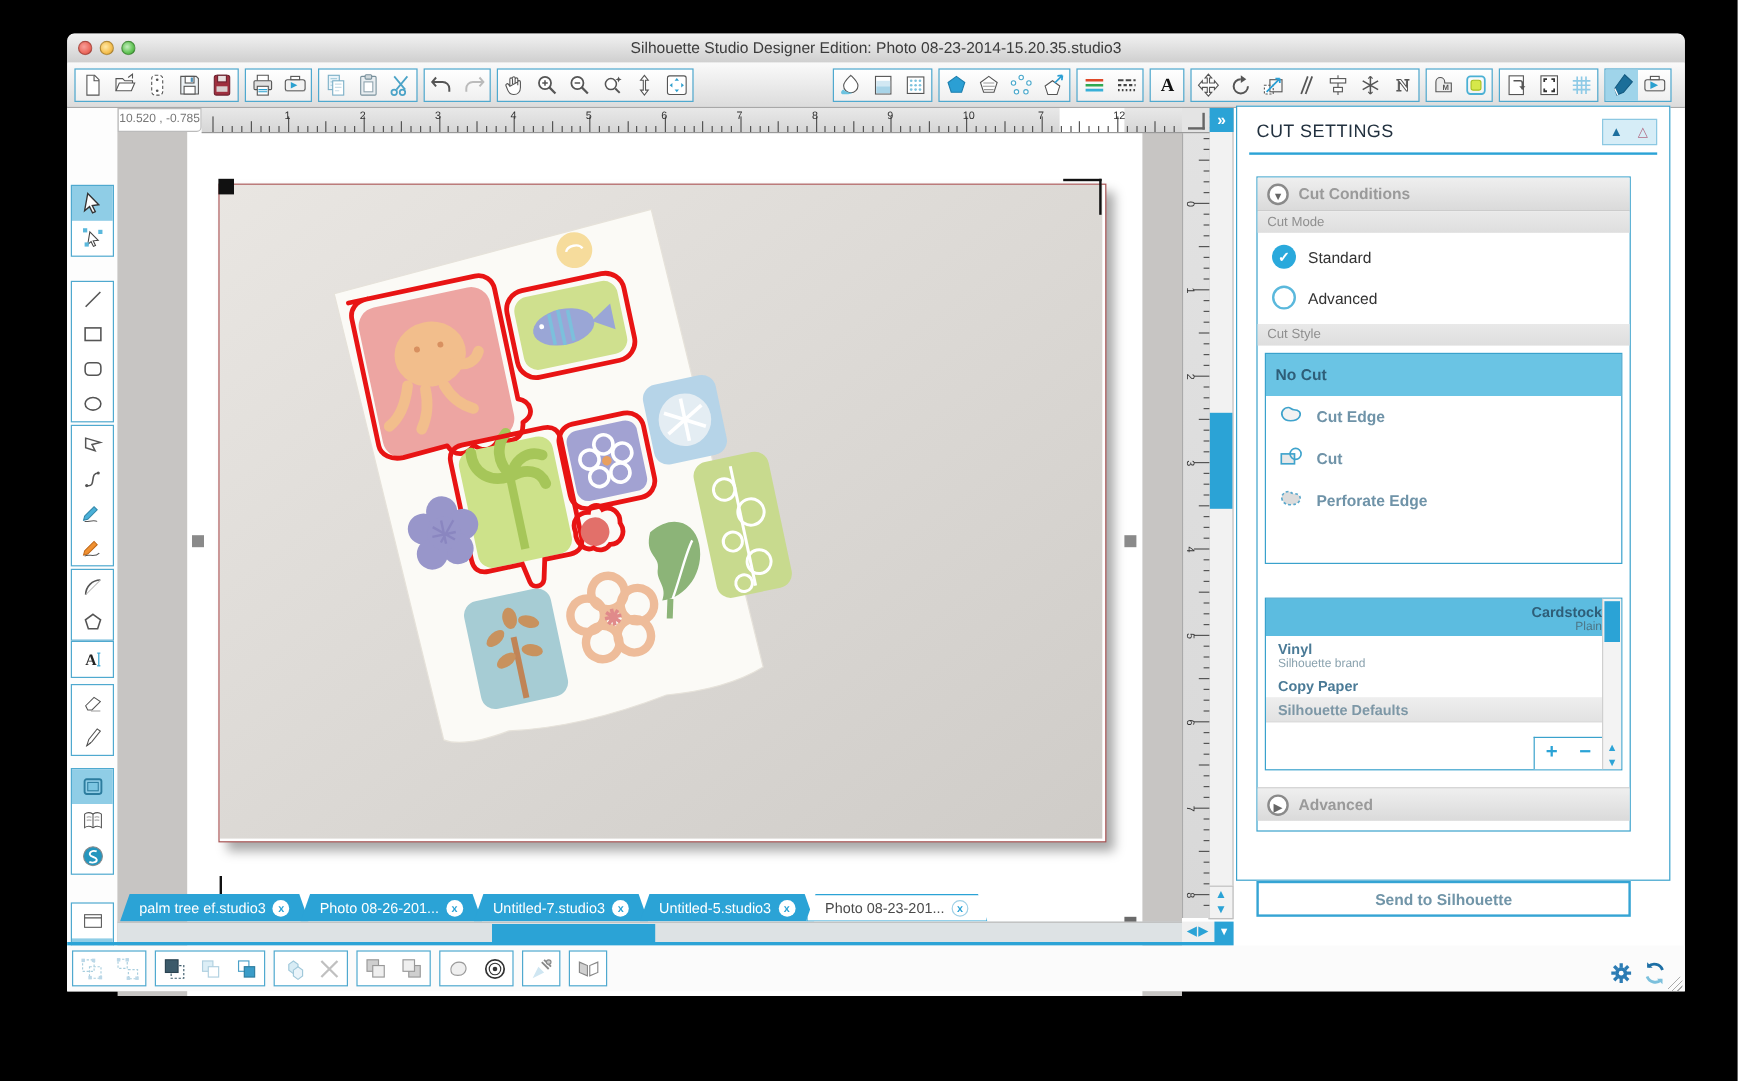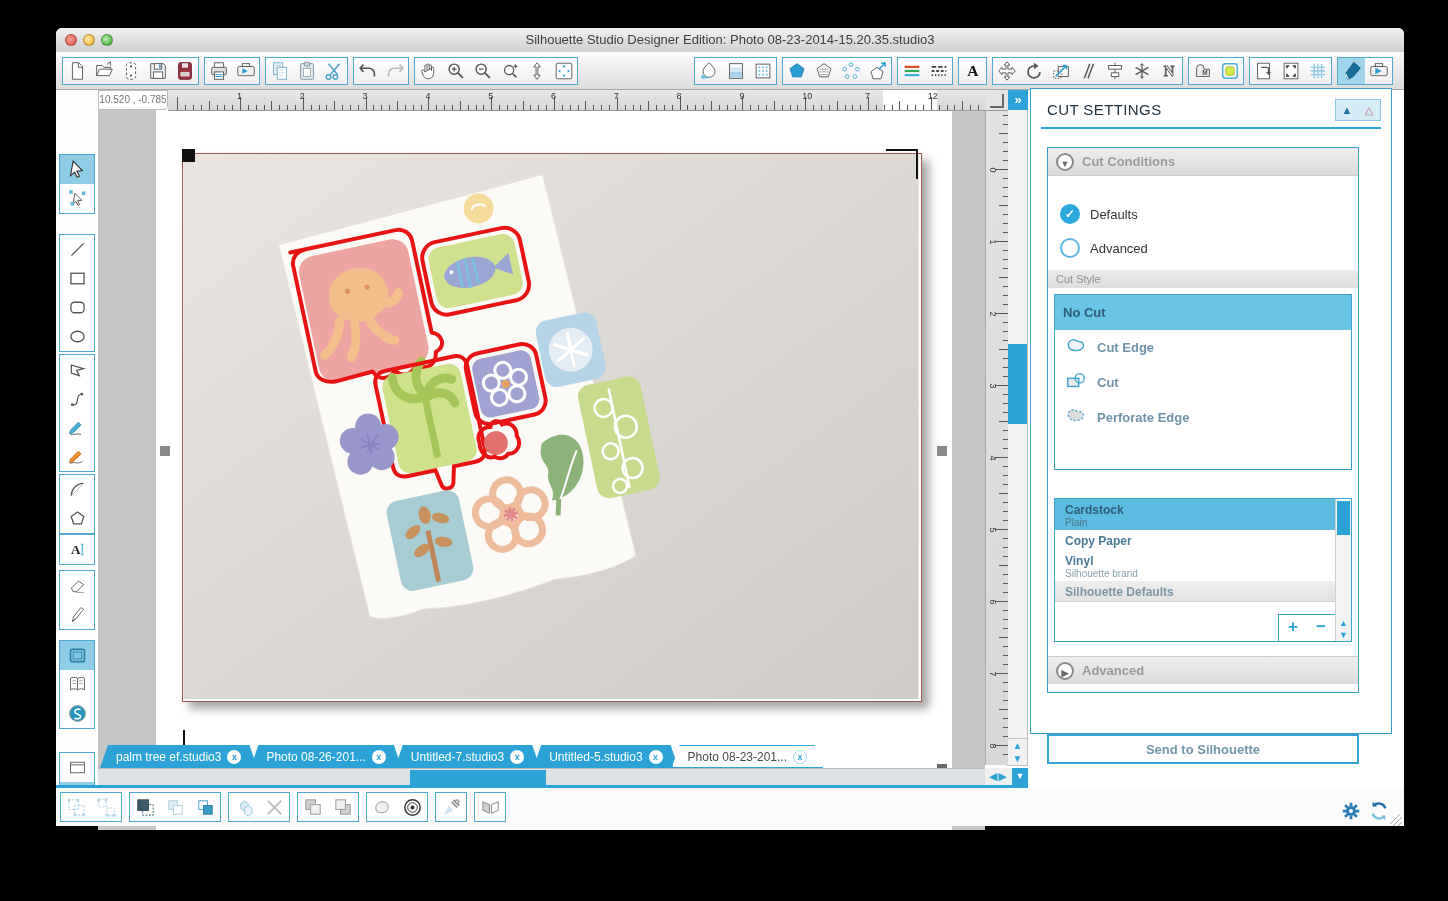--- a/index.html
+++ b/index.html
@@ -86,21 +86,21 @@
   .style-row{height:35px;display:flex;align-items:center;gap:8px;padding-left:8px;font-size:13px;font-weight:bold;color:#6f93a8;box-sizing:border-box;}
   .style-row.selected{background:#6ac4e4;color:#2e5e78;}
   .style-row svg{width:26px;height:22px;}
   .matbox{position:absolute;left:6px;top:350px;width:298px;height:144px;border:1px solid #3aa2cc;box-sizing:border-box;}
   .mat-list{position:absolute;left:0;top:0;right:16px;bottom:0;overflow:hidden;}
   .mat-row{box-sizing:border-box;padding:4px 0 2px 10px;}
   .mat-row .m1{font-size:12px;font-weight:bold;color:#4a7a96;}
   .mat-row .m2{font-size:10px;color:#8aa2ae;}
   .mat-row.header{background:linear-gradient(#eeeeee,#e2e2e2);border-bottom:1px solid #d5d5d5;}
   .mat-row.header .m1{color:#7d97a6;}
-  .mat-row.selected{background:#5cbce0;}
+  .mat-row.selected{background:#5cbce0;text-align:right;}
   .mat-row.selected .m1{color:#2e5e78;}
   .mat-row.selected .m2{color:#4d7686;}
   .mat-scroll{position:absolute;right:0;top:0;width:16px;bottom:0;background:#f3f3f3;border-left:1px solid #cfcfcf;box-sizing:border-box;}
   .mat-thumb{position:absolute;left:1px;top:2px;width:13px;height:34px;background:#2ba3d6;}
   .mat-arrows{position:absolute;left:0;bottom:0;width:15px;height:24px;color:#2ba3d6;font-size:9px;line-height:12px;text-align:center;}
   .plusminus{position:absolute;right:16px;bottom:0;width:56px;height:26px;background:#fff;border:1px solid #3aa2cc;border-right:none;border-bottom:none;display:flex;}
   .pm-btn{width:28px;text-align:center;font-size:17px;font-weight:bold;color:#2ba3d6;line-height:24px;}
   .advbar{position:absolute;left:0;right:0;top:508px;height:28px;background:linear-gradient(#efefef,#dadada);border-top:1px solid #ccc;display:flex;align-items:center;gap:8px;padding-left:8px;font-size:13px;font-weight:bold;color:#9a9a9a;box-sizing:border-box;}
   .send-btn{position:absolute;left:16px;top:645px;width:312px;height:30px;border:2px solid #35a4d4;background:#fff;font-size:13px;font-weight:bold;color:#7195a8;text-align:center;line-height:28px;box-sizing:border-box;}
   .gear-row{position:absolute;right:14px;top:710px;display:flex;gap:6px;z-index:10;}
@@ -1021,23 +1021,24 @@
         <div class="pc-btn pc-up">▲</div>
         <div class="pc-btn pc-up2">△</div>
       </div>
       <div class="panel-hr"></div>
 
       <div class="sectionbox">
         <div class="sec-header" style="top:0;">
           <span class="circ-icon">▼</span>
           <span>Cut Conditions</span>
         </div>
+        <div class="strip" style="top:28px;">Cut Mode</div>
         <div class="radio-row" style="top:56px;">
           <span class="radio checked">✓</span>
-          <span>Defaults</span>
+          <span>Standard</span>
         </div>
         <div class="radio-row" style="top:90px;">
           <span class="radio unchecked"></span>
           <span>Advanced</span>
         </div>
         <div class="strip" style="top:122px;">Cut Style</div>
         <div class="stylebox" id="style-list">
             <div class="style-row selected">
               <span>No Cut</span>
             </div>
@@ -1061,25 +1062,25 @@
               <span>Perforate Edge</span>
             </div>
           </div>
         <div class="matbox">
           <div class="mat-list" id="mat-list">
               <div class="mat-row  selected">
                 <div class="m1">Cardstock</div>
                 <div class="m2">Plain</div>
               </div>
               <div class="mat-row ">
-                <div class="m1">Copy Paper</div>
+                <div class="m1">Vinyl</div>
+                <div class="m2">Silhouette brand</div>
               </div>
               <div class="mat-row ">
-                <div class="m1">Vinyl</div>
-                <div class="m2">Silhouette brand</div>
+                <div class="m1">Copy Paper</div>
               </div>
               <div class="mat-row header">
                 <div class="m1">Silhouette Defaults</div>
               </div>
             </div>
           <div class="mat-scroll">
             <div class="mat-thumb"></div>
             <div class="mat-arrows">▲<br>▼</div>
           </div>
           <div class="plusminus">

